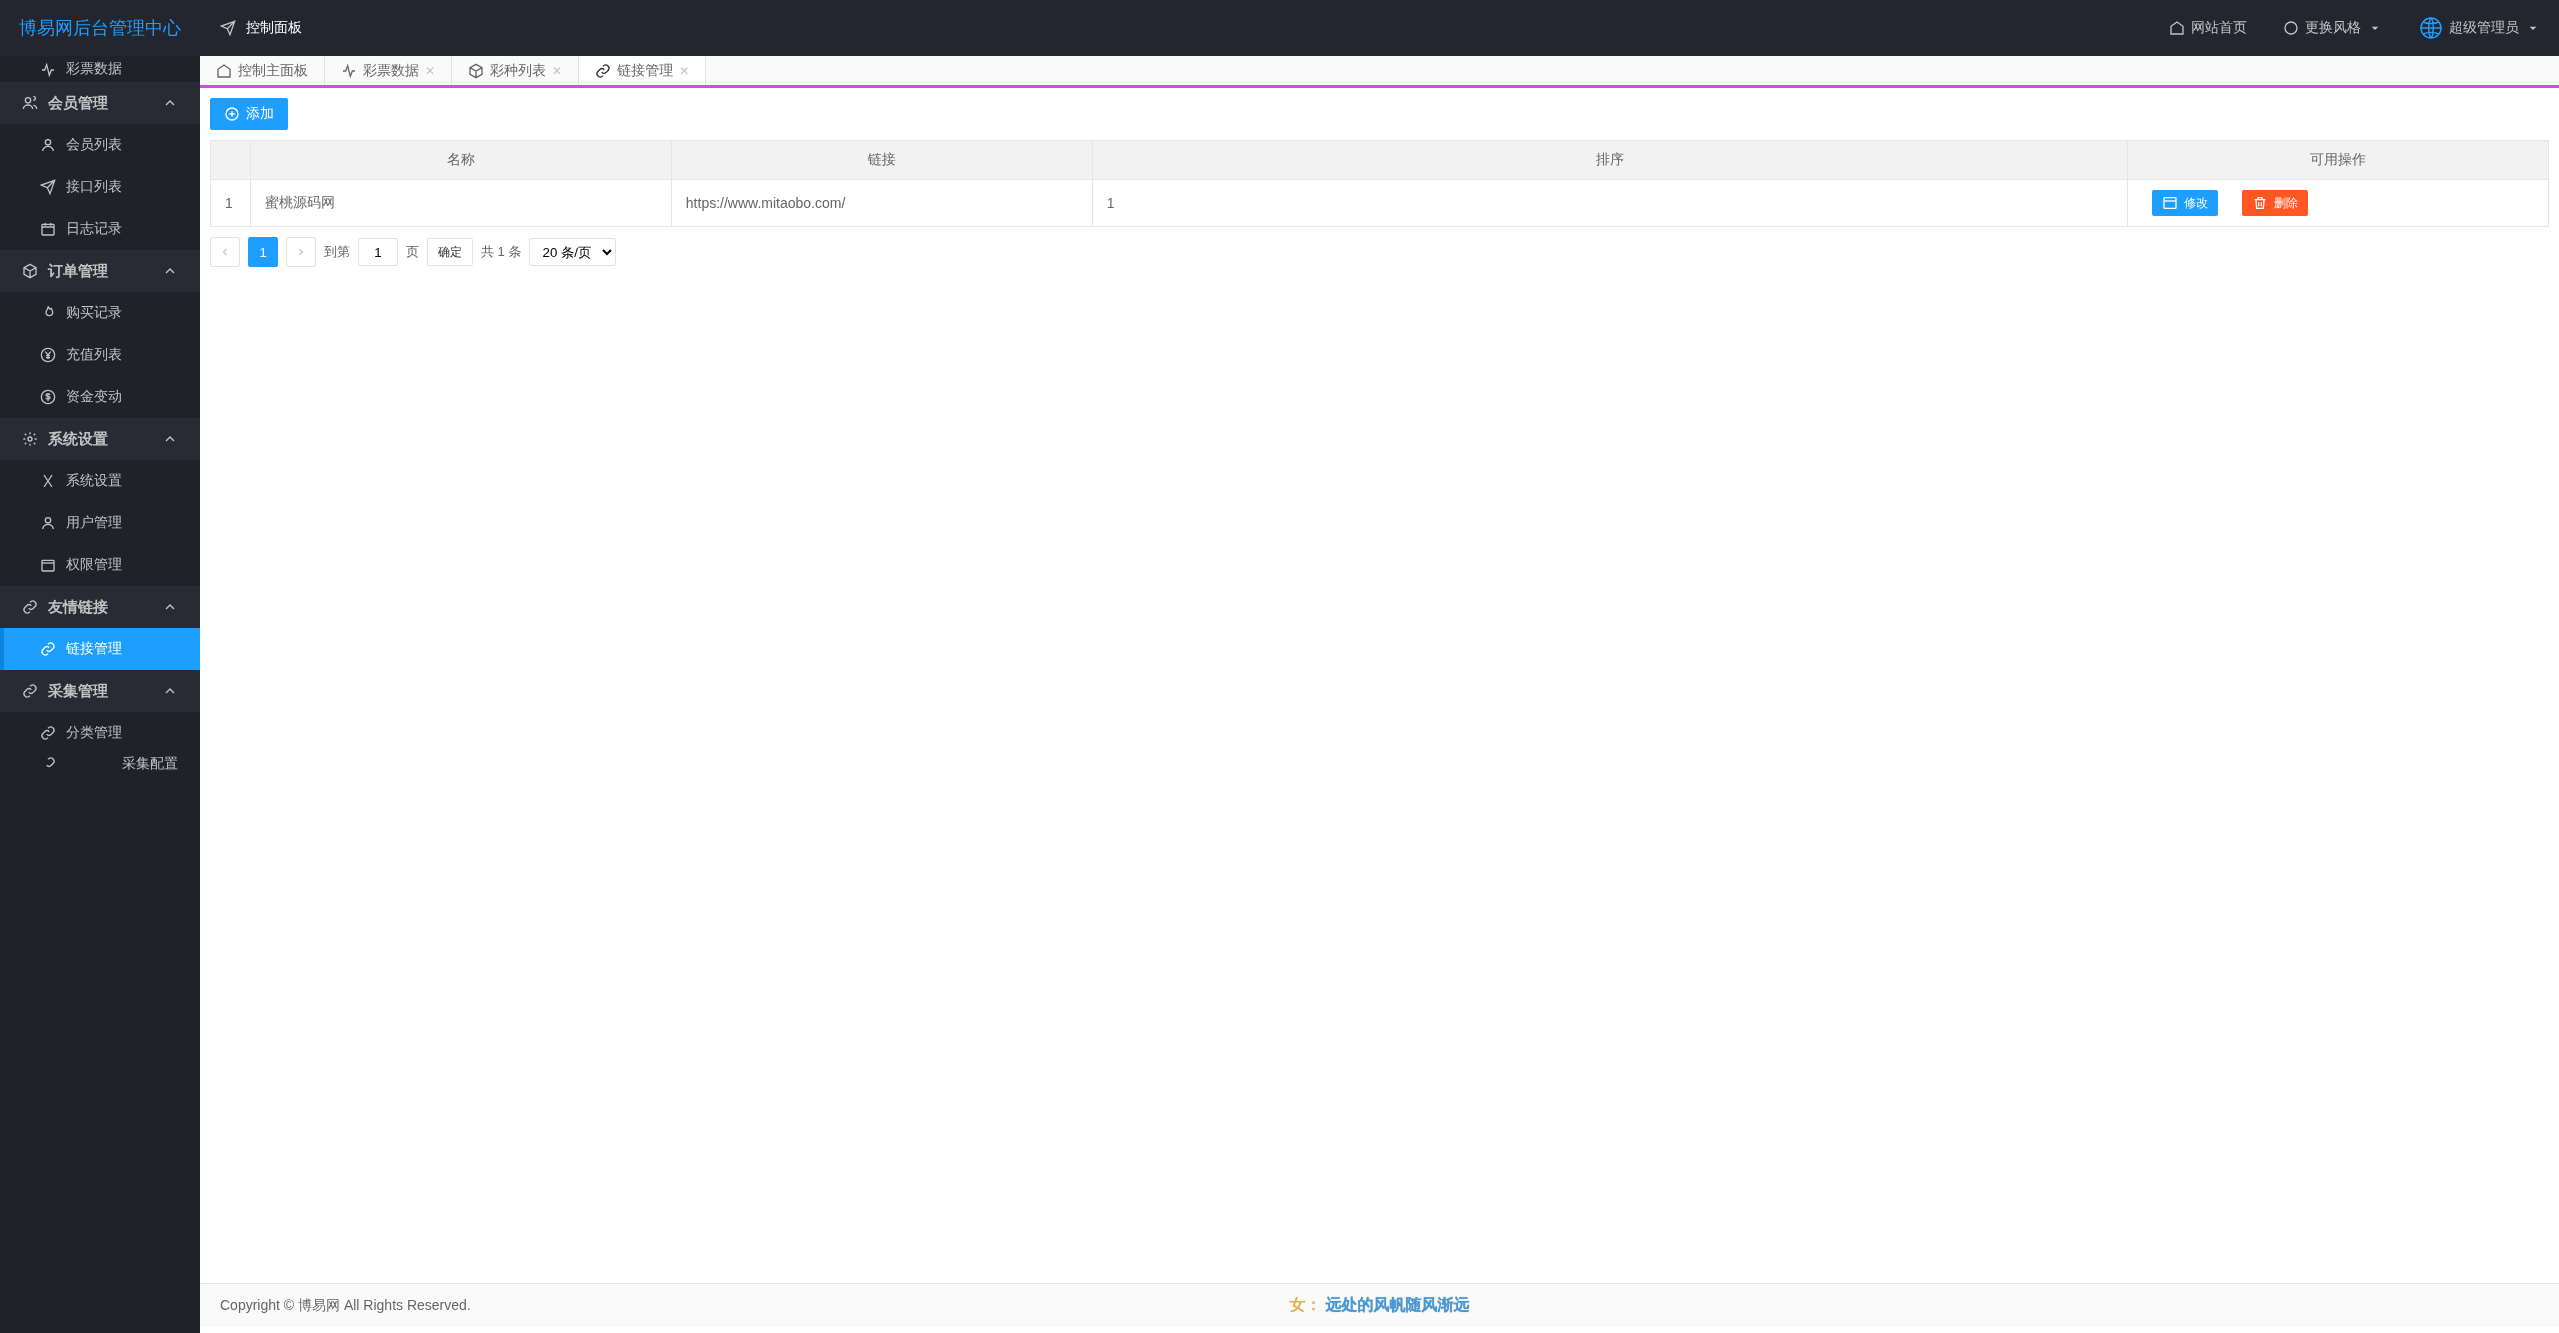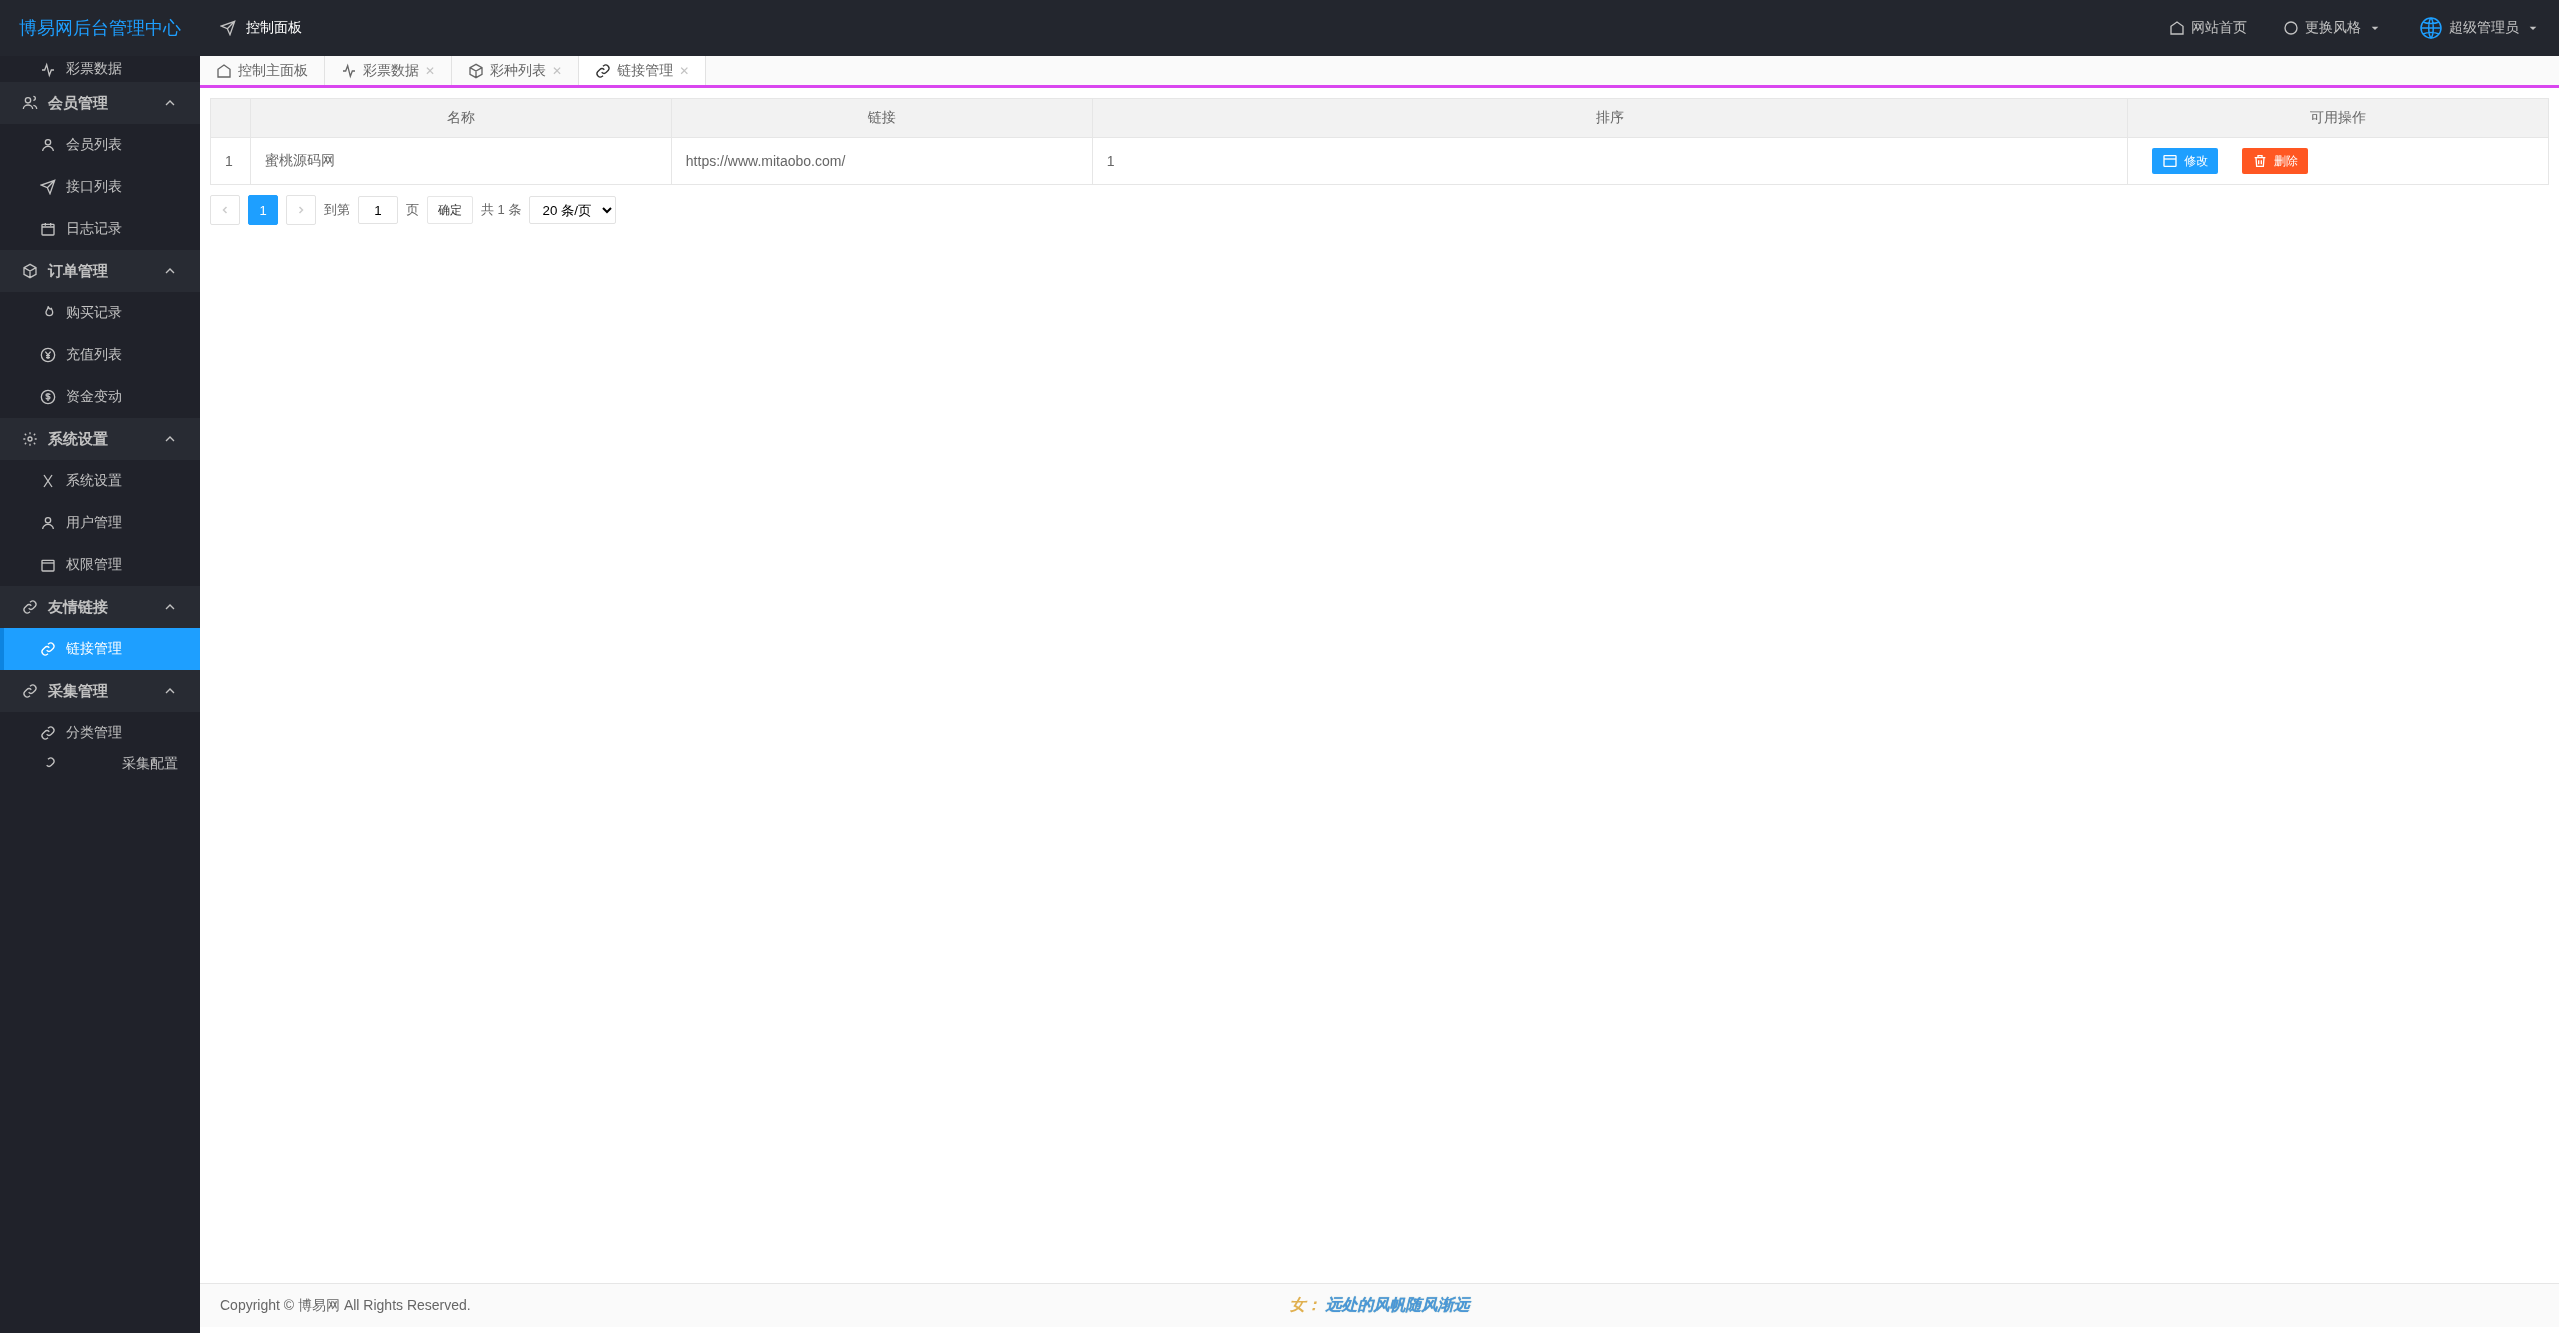--- a/index.html
+++ b/index.html
@@ -50,21 +50,21 @@
 
 
 .pager { display: flex; align-items: center; gap: 8px; padding: 10px 0; color: #666; font-size: 13px; }
 .pager-btn { width: 30px; height: 30px; border: 1px solid #e2e2e2; background: #fff; display: inline-flex; align-items: center; justify-content: center; cursor: pointer; border-radius: 2px; color: #999; }
 .pager-btn.active { background: #1e9fff; color: #fff; border-color: #1e9fff; }
 .pager-input { width: 40px; height: 28px; border: 1px solid #e2e2e2; text-align: center; border-radius: 2px; }
 .pager-select { height: 28px; border: 1px solid #e2e2e2; padding: 0 8px; border-radius: 2px; background: #fff; }
 
 
 .footer { position: absolute; left: 200px; right: 0; bottom: 6px; height: 44px; background: #fafafa; border-top: 1px solid #e6e6e6; display: flex; align-items: center; padding: 0 20px; color: #666; }
-.watermark { position: absolute; left: 50%; transform: translateX(-50%); font-family: "SimSun", serif; font-size: 16px; font-style: italic; }
+.watermark { position: absolute; left: 50%; transform: translateX(-50%); font-family: "SimSun", serif; font-size: 16px; }
 .watermark .wm1 { color: #e0b050; font-weight: bold; }
 .watermark .wm2 { color: #4a97d8; font-weight: bold; text-shadow: 0 0 1px #7aa; }
 </style>
 </head>
 <body>
 
 <div class="header">
   <div class="logo">博易网后台管理中心</div>
   <div class="header-left">
     <span class="icon">
@@ -331,20 +331,31 @@
           <svg viewBox="0 0 24 24" fill="none" stroke="#333" stroke-width="2">
             <path d="M10 14a5 5 0 0 0 7 0l3-3a5 5 0 0 0-7-7l-1 1M14 10a5 5 0 0 0-7 0l-3 3a5 5 0 0 0 7 7l1-1"></path>
           </svg>
         </span>
       <span>链接管理</span>
       <span class="tab-close">✕</span>
     </div>
   </div>
 
   <div class="content">
+    <div class="toolbar">
+      <button class="btn btn-primary">
+        <span class="icon">
+            <svg viewBox="0 0 24 24" fill="none" stroke="#fff" stroke-width="2">
+              <circle cx="12" cy="12" r="9"></circle>
+              <path d="M12 8v8M8 12h8"></path>
+            </svg>
+          </span>
+        <span>添加</span>
+      </button>
+    </div>
 
     <table class="table">
       <thead>
         <tr>
           <th style="width:40px"></th>
           <th style="width:18%">名称</th>
           <th style="width:18%">链接</th>
           <th>排序</th>
           <th style="width:18%">可用操作</th>
         </tr>

